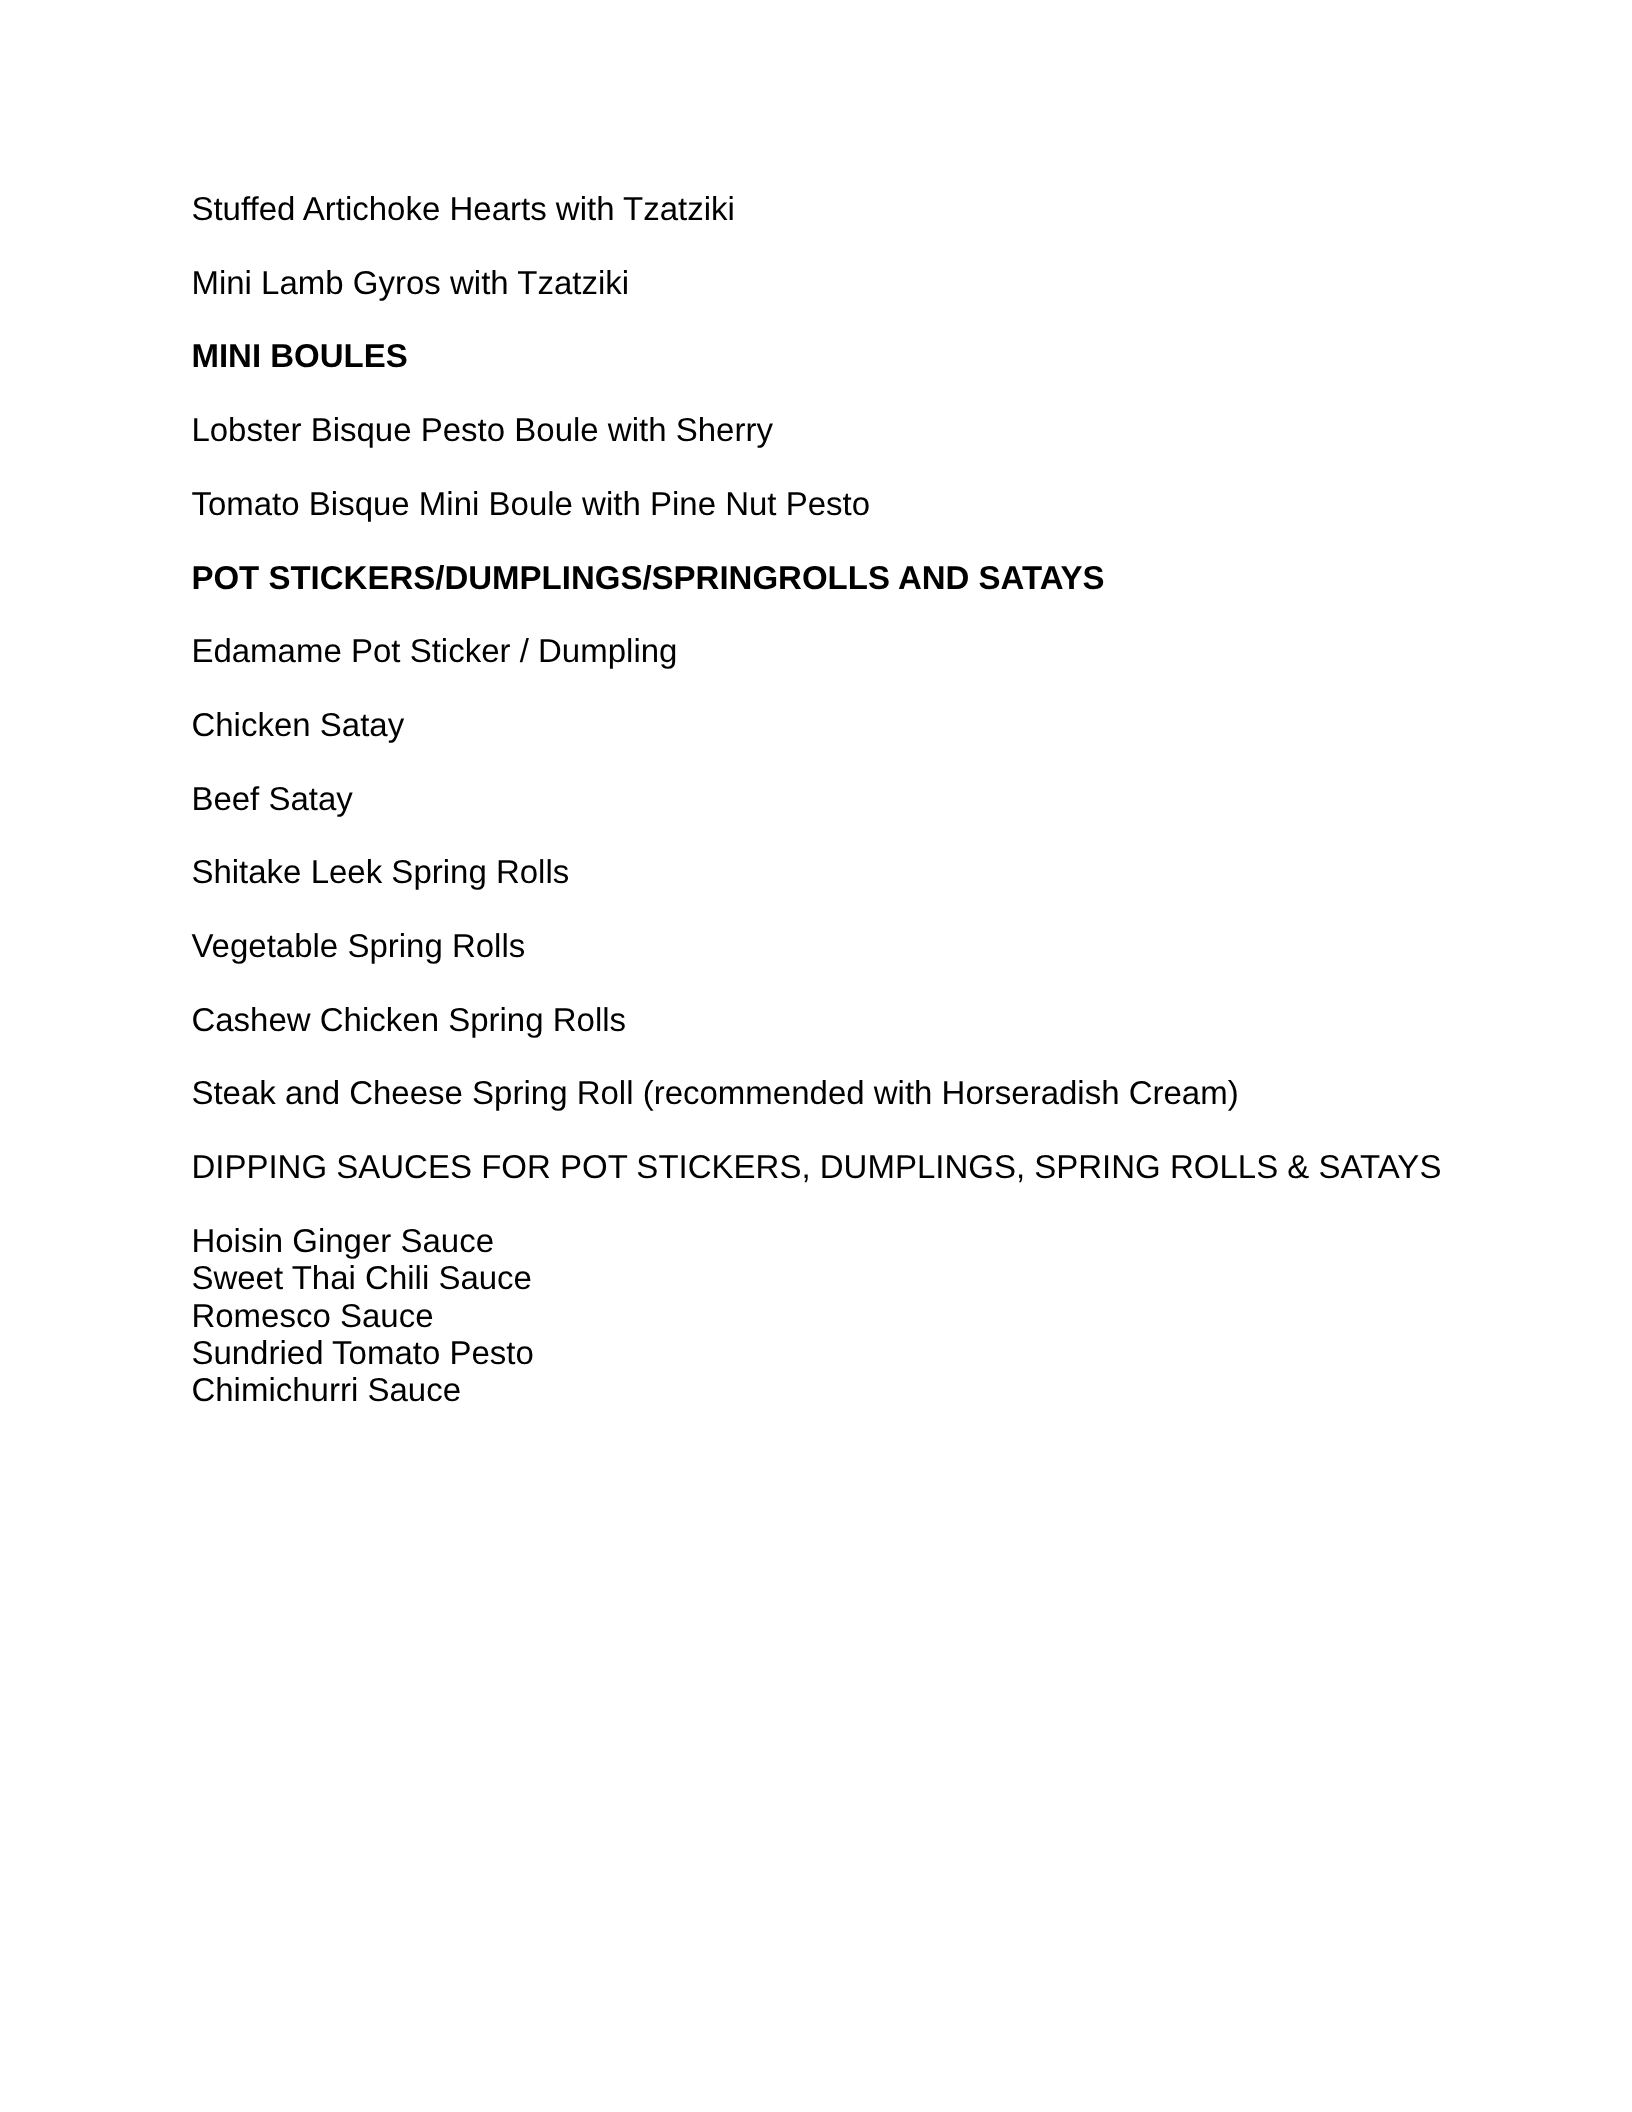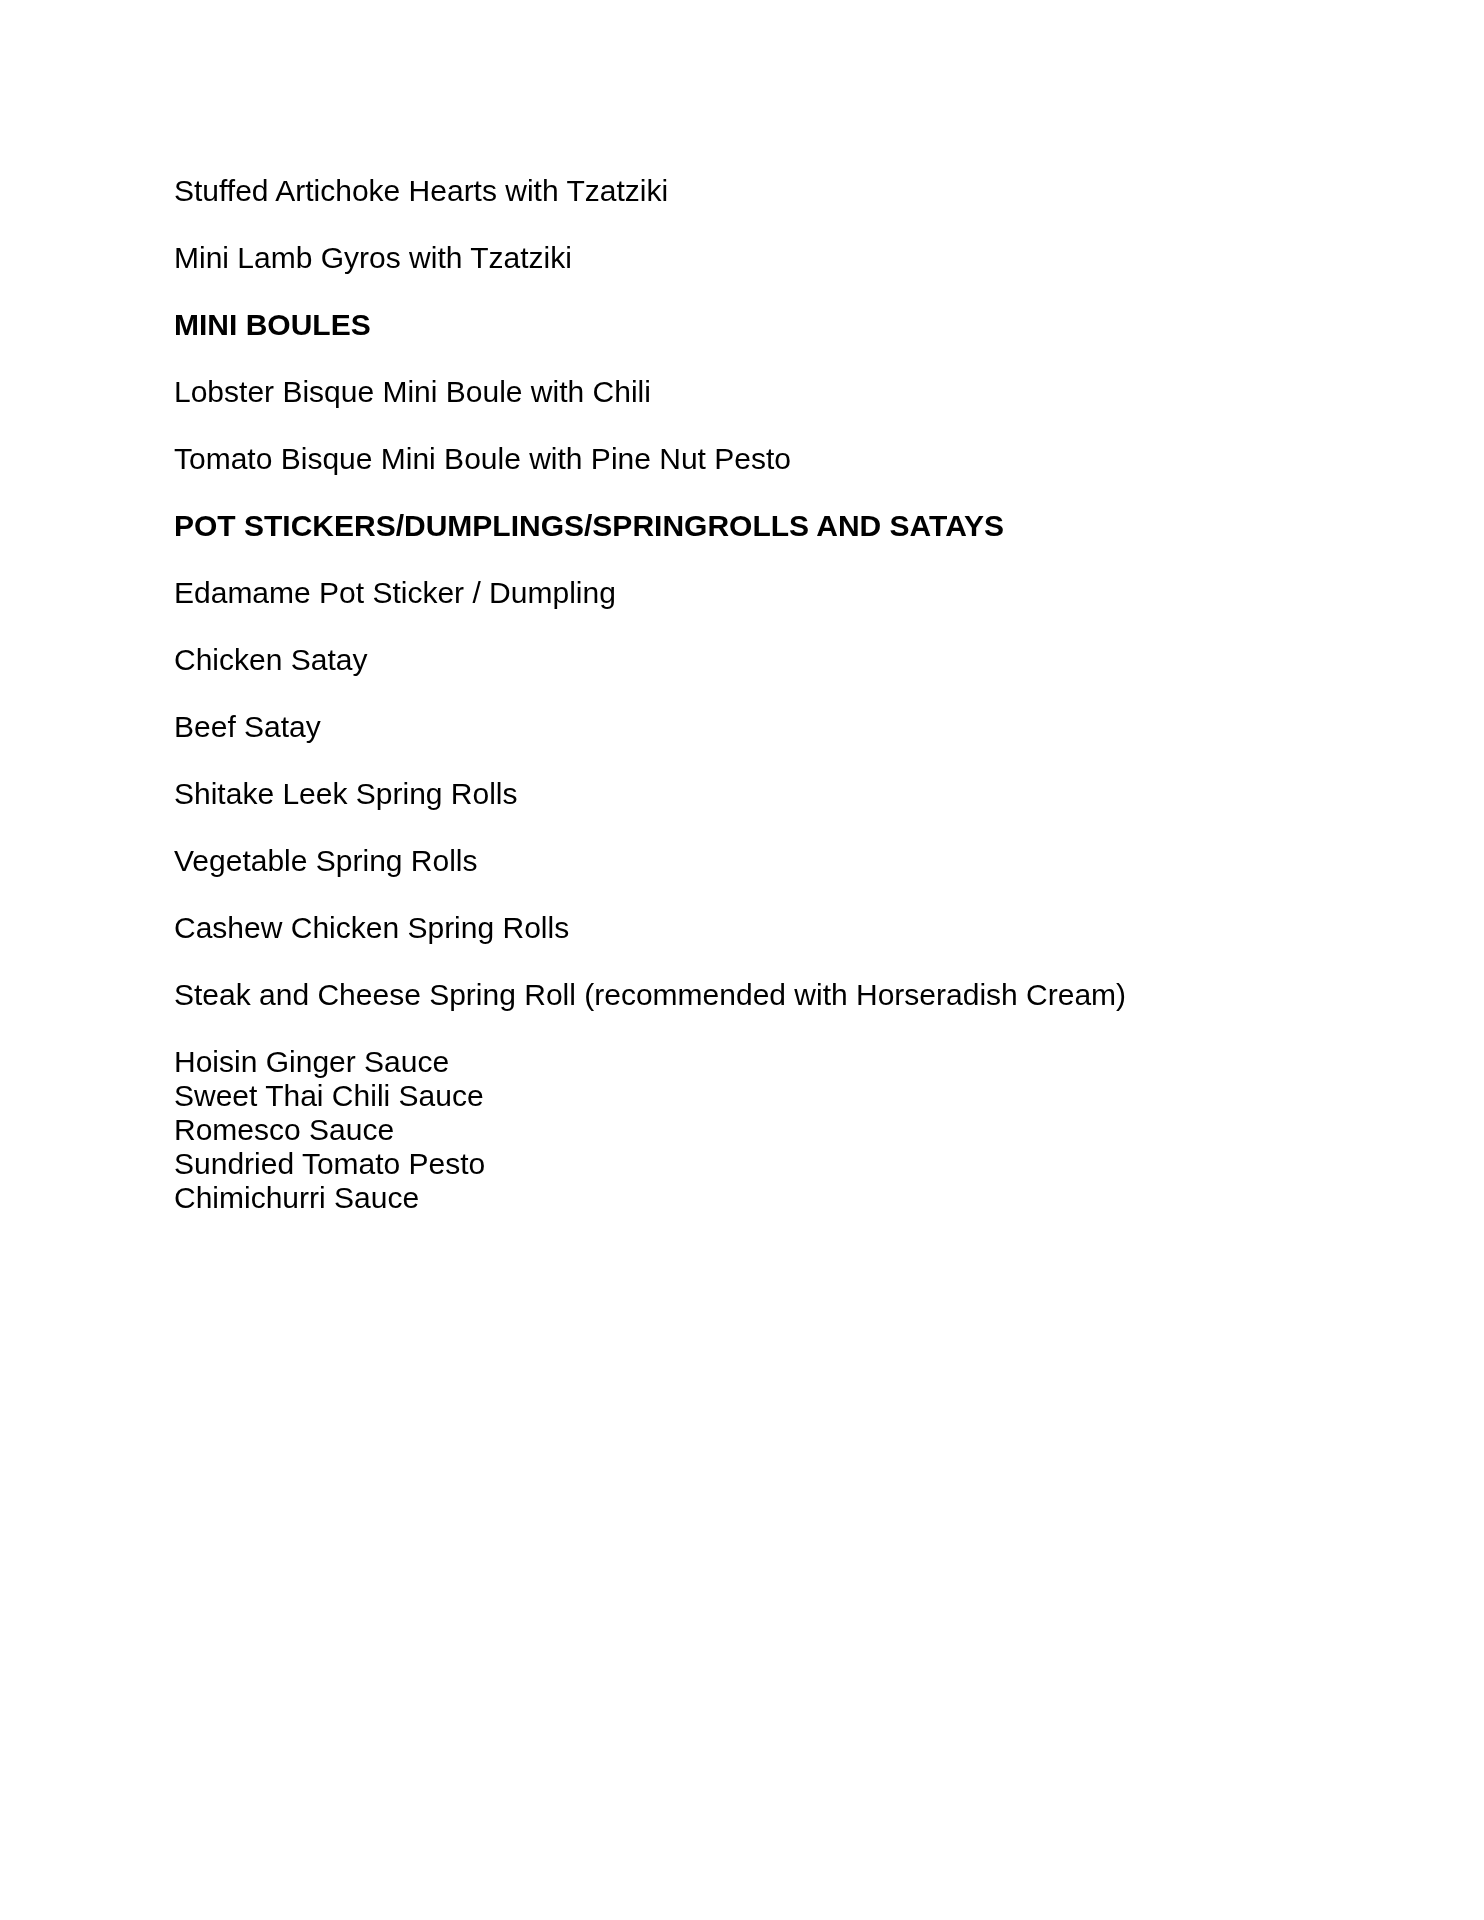--- a/index.html
+++ b/index.html
@@ -49,41 +49,42 @@
 
 <div class="page">
 
   <p class="item">Stuffed Artichoke Hearts with Tzatziki</p>
 
   <p class="item">Mini Lamb Gyros with Tzatziki</p>
 
   <p class="item bold">MINI BOULES</p>
 
 
-  <p class="item">Lobster Bisque Mini Boule with Chili</p>
+  <p class="item">Lobster Bisque Pesto Boule with Sherry</p>
 
   <p class="item">Tomato Bisque Mini Boule with Pine Nut Pesto</p>
 
   <p class="item bold">POT STICKERS/DUMPLINGS/SPRINGROLLS AND SATAYS</p>
 
   <p class="item">Edamame Pot Sticker / Dumpling</p>
 
 
   <p class="item">Chicken Satay</p>
 
   <p class="item">Beef Satay</p>
 
   <p class="item">Shitake Leek Spring Rolls</p>
 
   <p class="item">Vegetable Spring Rolls</p>
 
   <p class="item">Cashew Chicken Spring Rolls</p>
 
   <p class="item">Steak and Cheese Spring Roll (recommended with Horseradish Cream)</p>
 
+  <p class="item">DIPPING SAUCES FOR POT STICKERS, DUMPLINGS, SPRING ROLLS &amp; SATAYS</p>
 
   <div class="sauce-block">
     <div class="sauce-line">Hoisin Ginger Sauce</div>
     <div class="sauce-line">Sweet Thai Chili Sauce</div>
     <div class="sauce-line">Romesco Sauce</div>
     <div class="sauce-line">Sundried Tomato Pesto</div>
     <div class="sauce-line">Chimichurri Sauce</div>
   </div>
 
 </div>

